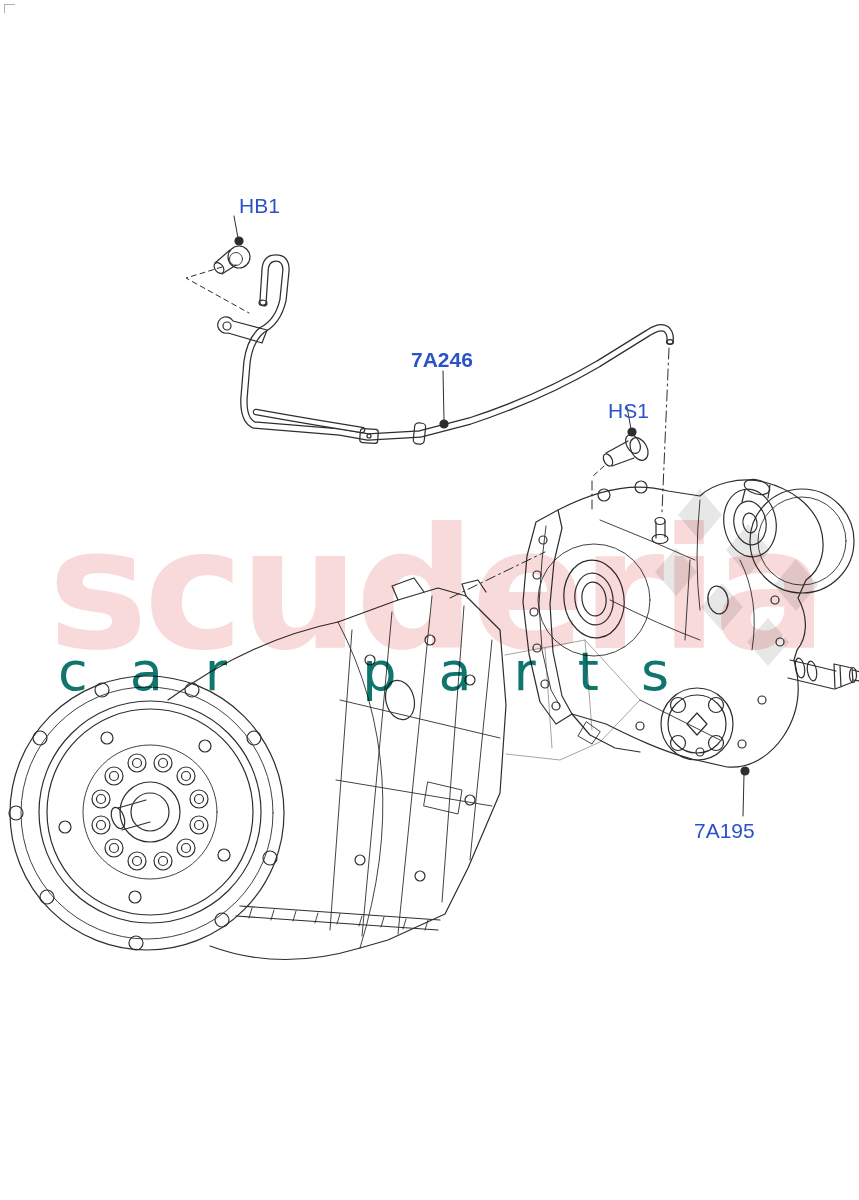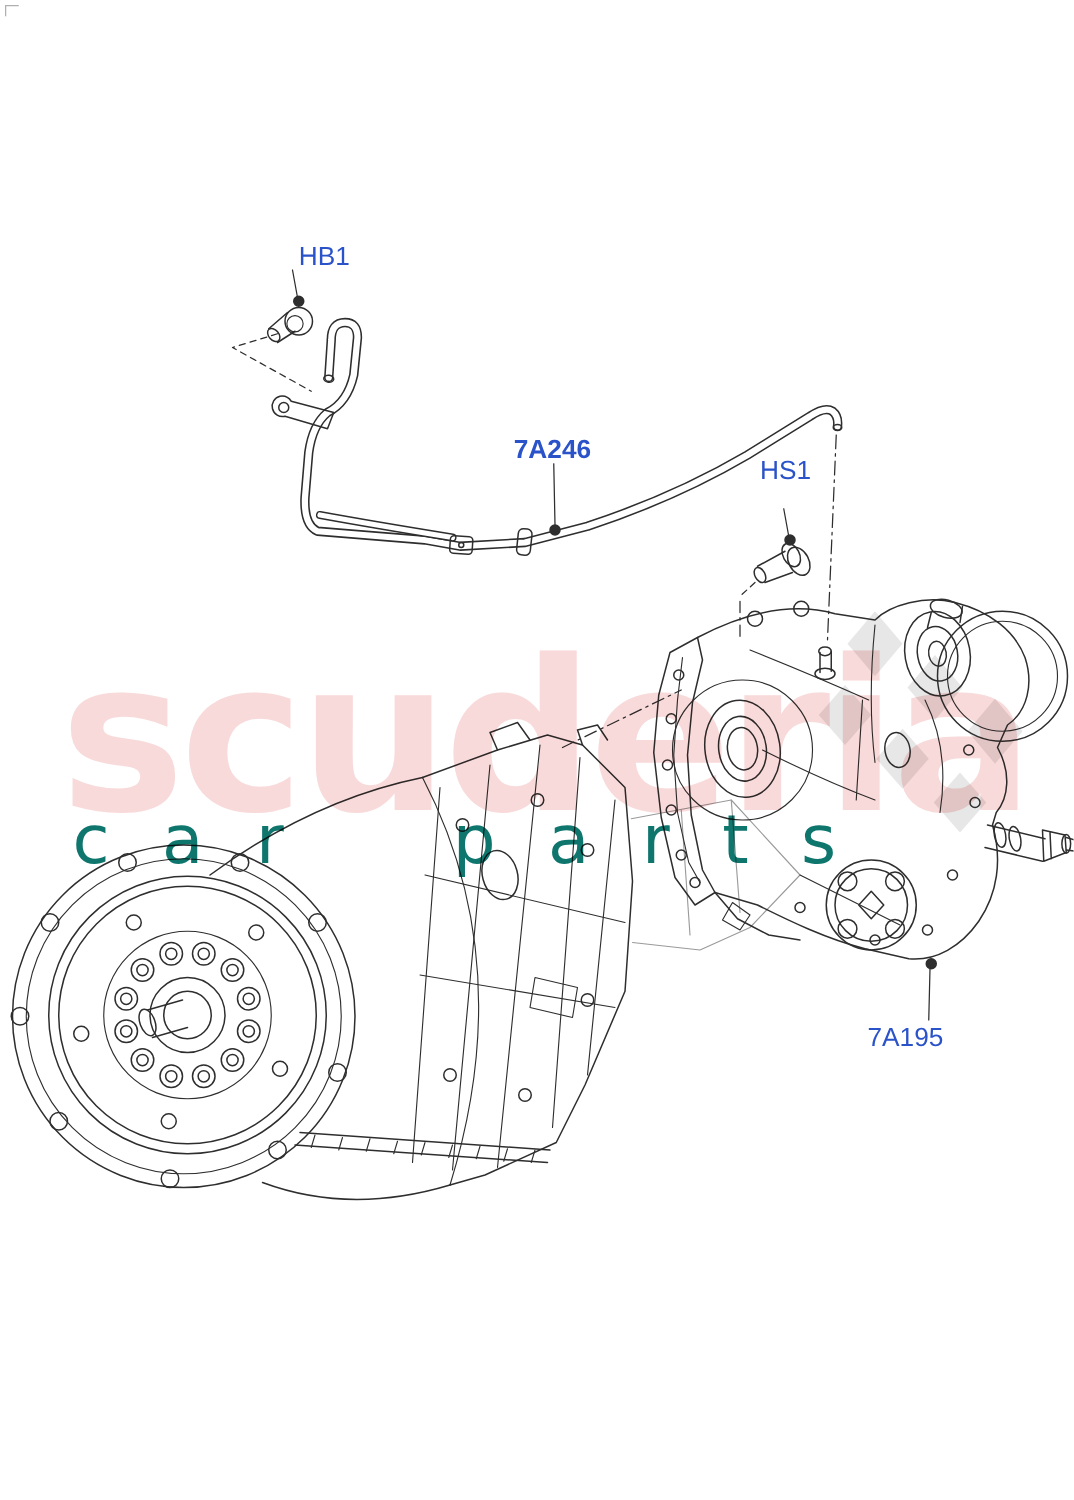--- a/index.html
+++ b/index.html
@@ -15,21 +15,21 @@
             color:#f9dada;white-space:nowrap;}
   .wm-sub{position:absolute;left:58px;top:645px;
           font-family:"DejaVu Sans",sans-serif;font-weight:400;
           font-size:54px;line-height:1;letter-spacing:42px;word-spacing:34px;
           color:#0f766e;white-space:nowrap;}
   .part-label{position:absolute;color:#2a52c9;font-size:21px;line-height:1;
               font-family:"Liberation Sans",sans-serif;cursor:pointer;
               white-space:nowrap;}
   .lbl-hb1{left:207px;top:195px;margin-left:32px;}
   .lbl-7a246{left:411px;top:349px;font-weight:bold;}
-  .lbl-hs1{left:608px;top:366px;}
+  .lbl-hs1{left:608px;top:400px;}
   .lbl-7a195{left:694px;top:820px;}
   .corner{position:absolute;left:4px;top:4px;width:10px;height:8px;
           border-left:1px solid #b0b0b0;border-top:1px solid #b0b0b0;}
 </style>
 </head>
 <body>
 
 <div class="stage">
 
   <svg width="859" height="1200" viewBox="0 0 859 1200">

